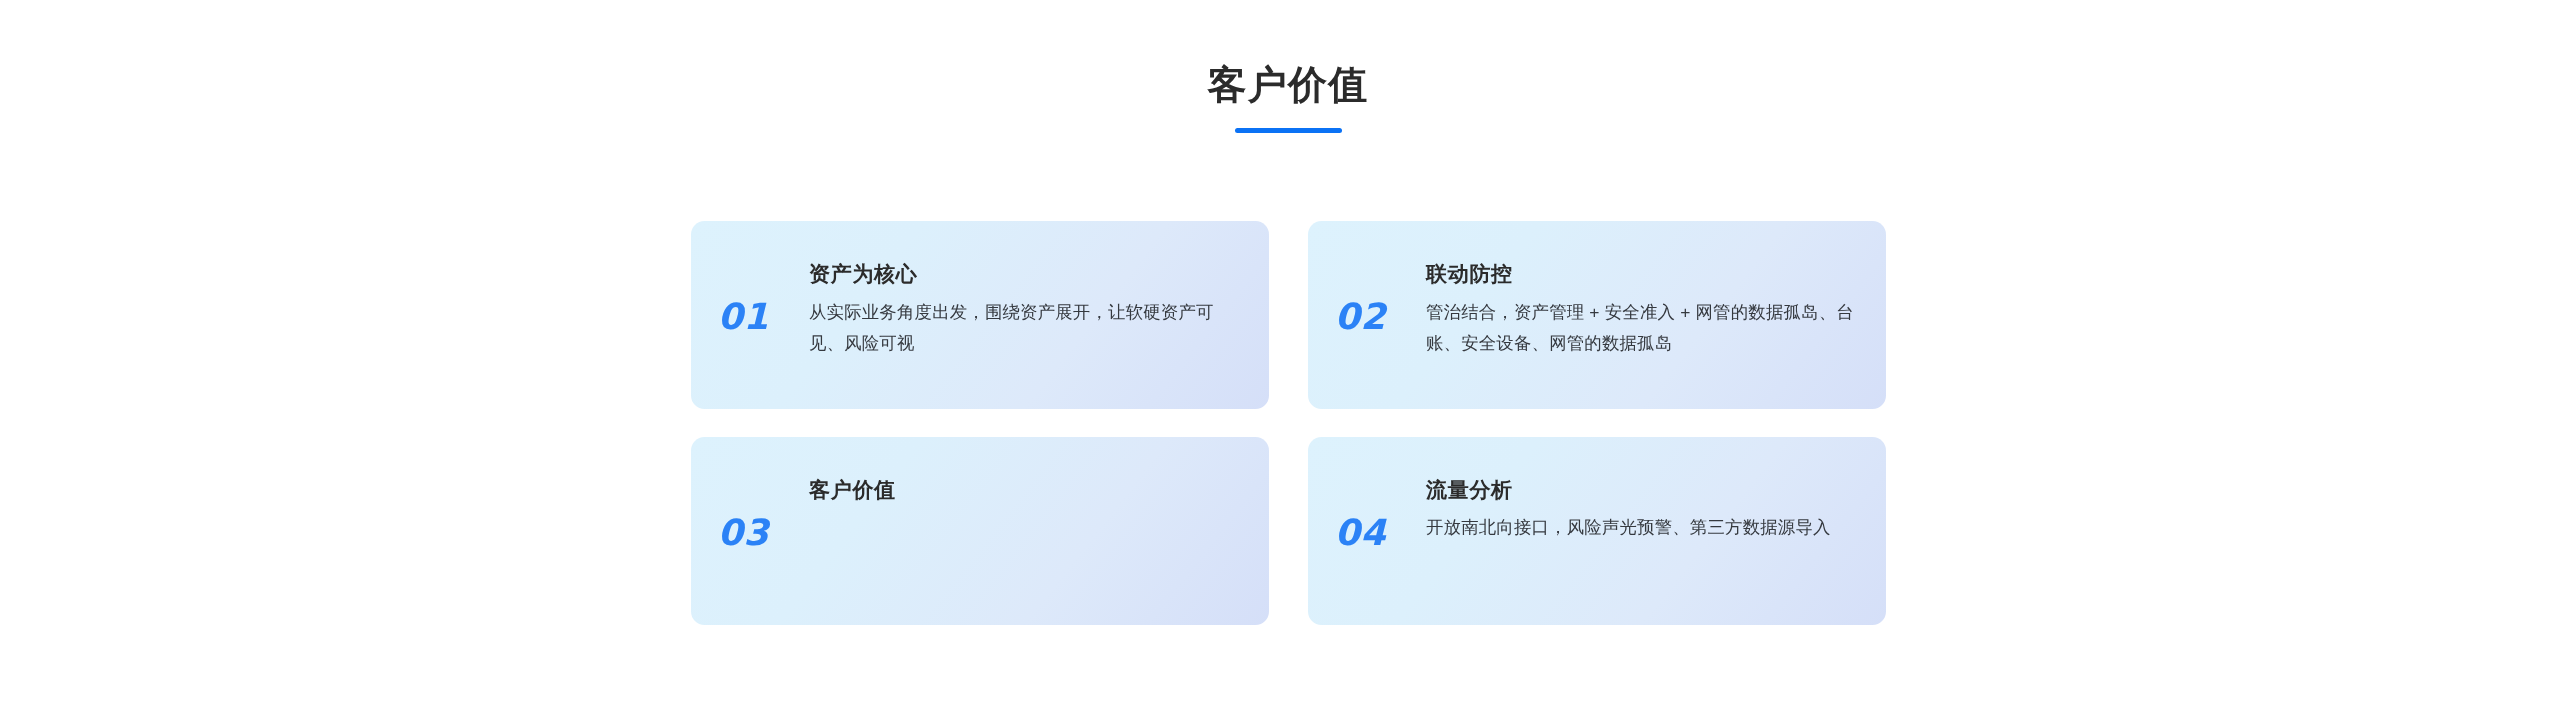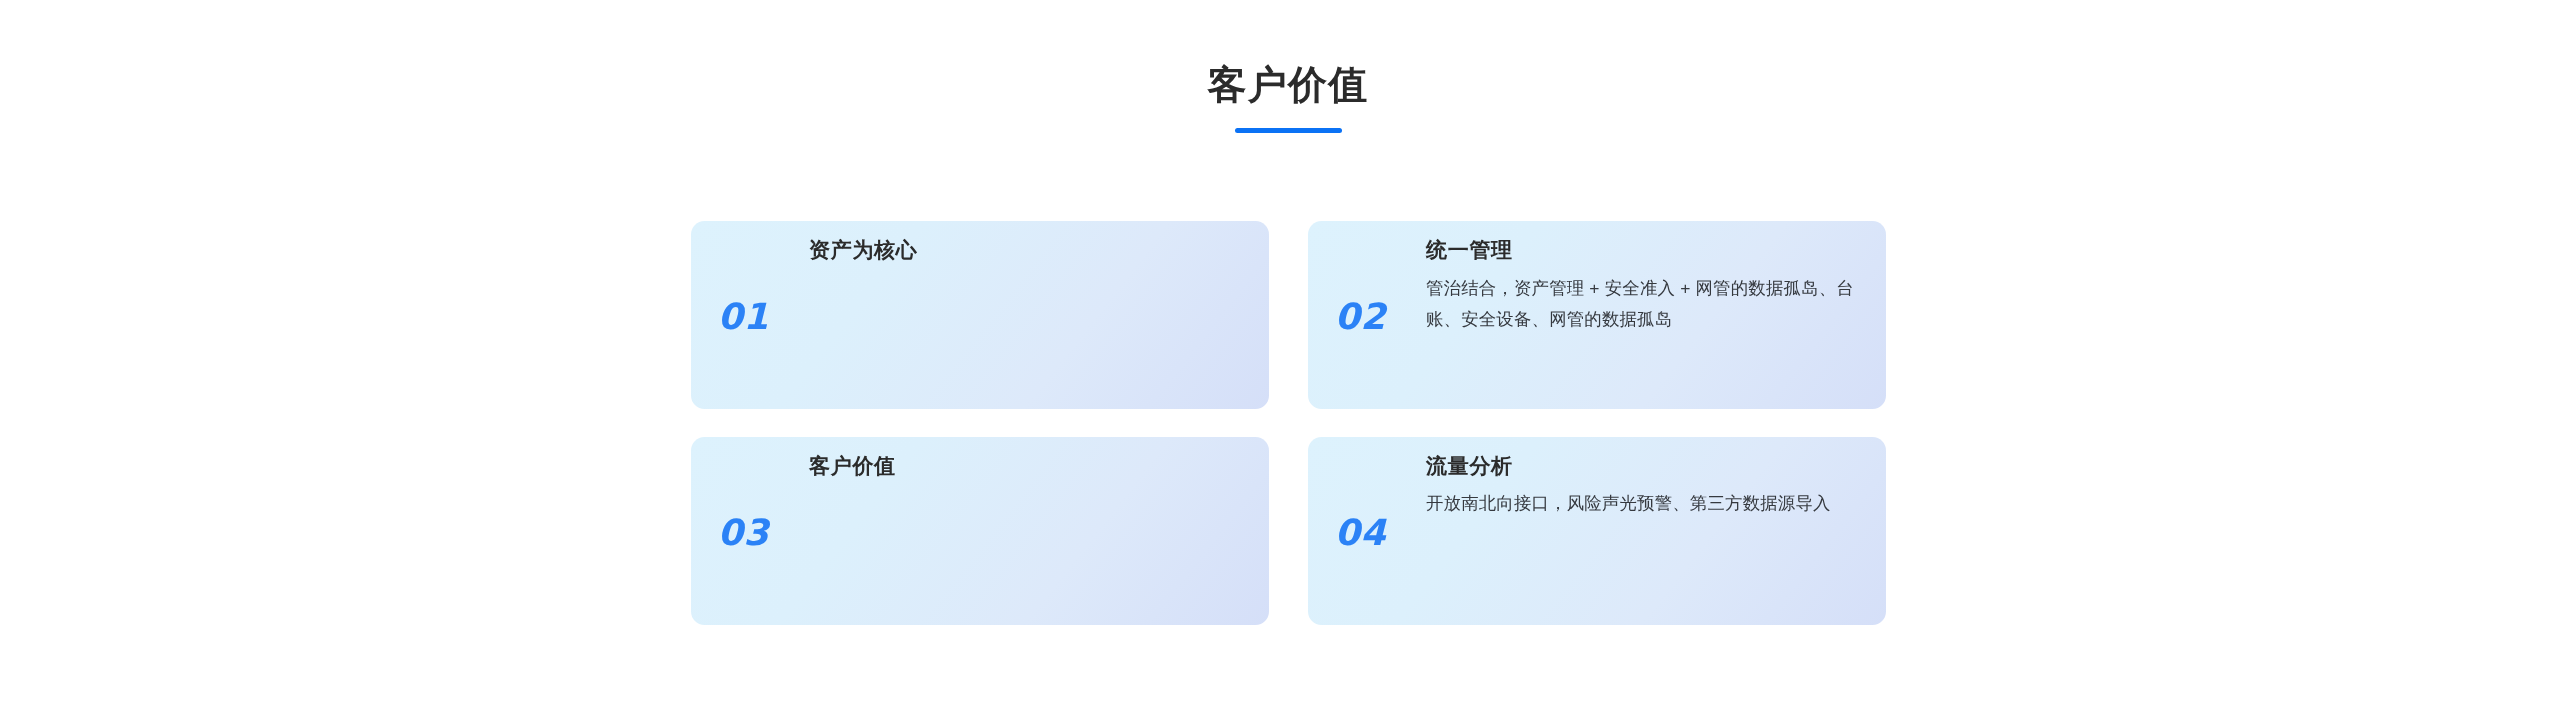--- a/index.html
+++ b/index.html
@@ -84,21 +84,21 @@
     letter-spacing: 0.7px;
     line-height: 1;
     transform: skewX(-3deg);
     padding-top: 78px;
     font-family: "DejaVu Sans", "Liberation Sans", sans-serif;
     user-select: none;
   }
 
   .card-body {
     flex: 1 1 auto;
-    padding-top: 16px;
+    padding-top: 40px;
   }
 
   .card-title {
     display: block;
     font-size: 21px;
     font-weight: 700;
     color: #2b2b2b;
     letter-spacing: 0.7px;
     line-height: 1.2;
     margin: 0 0 10.7px 0;
@@ -123,29 +123,30 @@
   <span class="title-underline"></span>
 </div>
 
 <div class="cards-grid">
 
   <div class="value-card">
     <div class="card-inner">
       <span class="card-number">01</span>
       <div class="card-body">
         <span class="card-title">资产为核心</span>
+        <span class="card-desc">从实际业务角度出发，围绕资产展开，让软硬资产可见、风险可视</span>
       </div>
     </div>
   </div>
 
   <div class="value-card">
     <div class="card-inner">
       <span class="card-number">02</span>
       <div class="card-body">
-        <span class="card-title">统一管理</span>
+        <span class="card-title">联动防控</span>
         <span class="card-desc">管治结合，资产管理 + 安全准入 + 网管的数据孤岛、台账、安全设备、网管的数据孤岛</span>
       </div>
     </div>
   </div>
 
   <div class="value-card">
     <div class="card-inner">
       <span class="card-number">03</span>
       <div class="card-body">
         <span class="card-title">客户价值</span>

